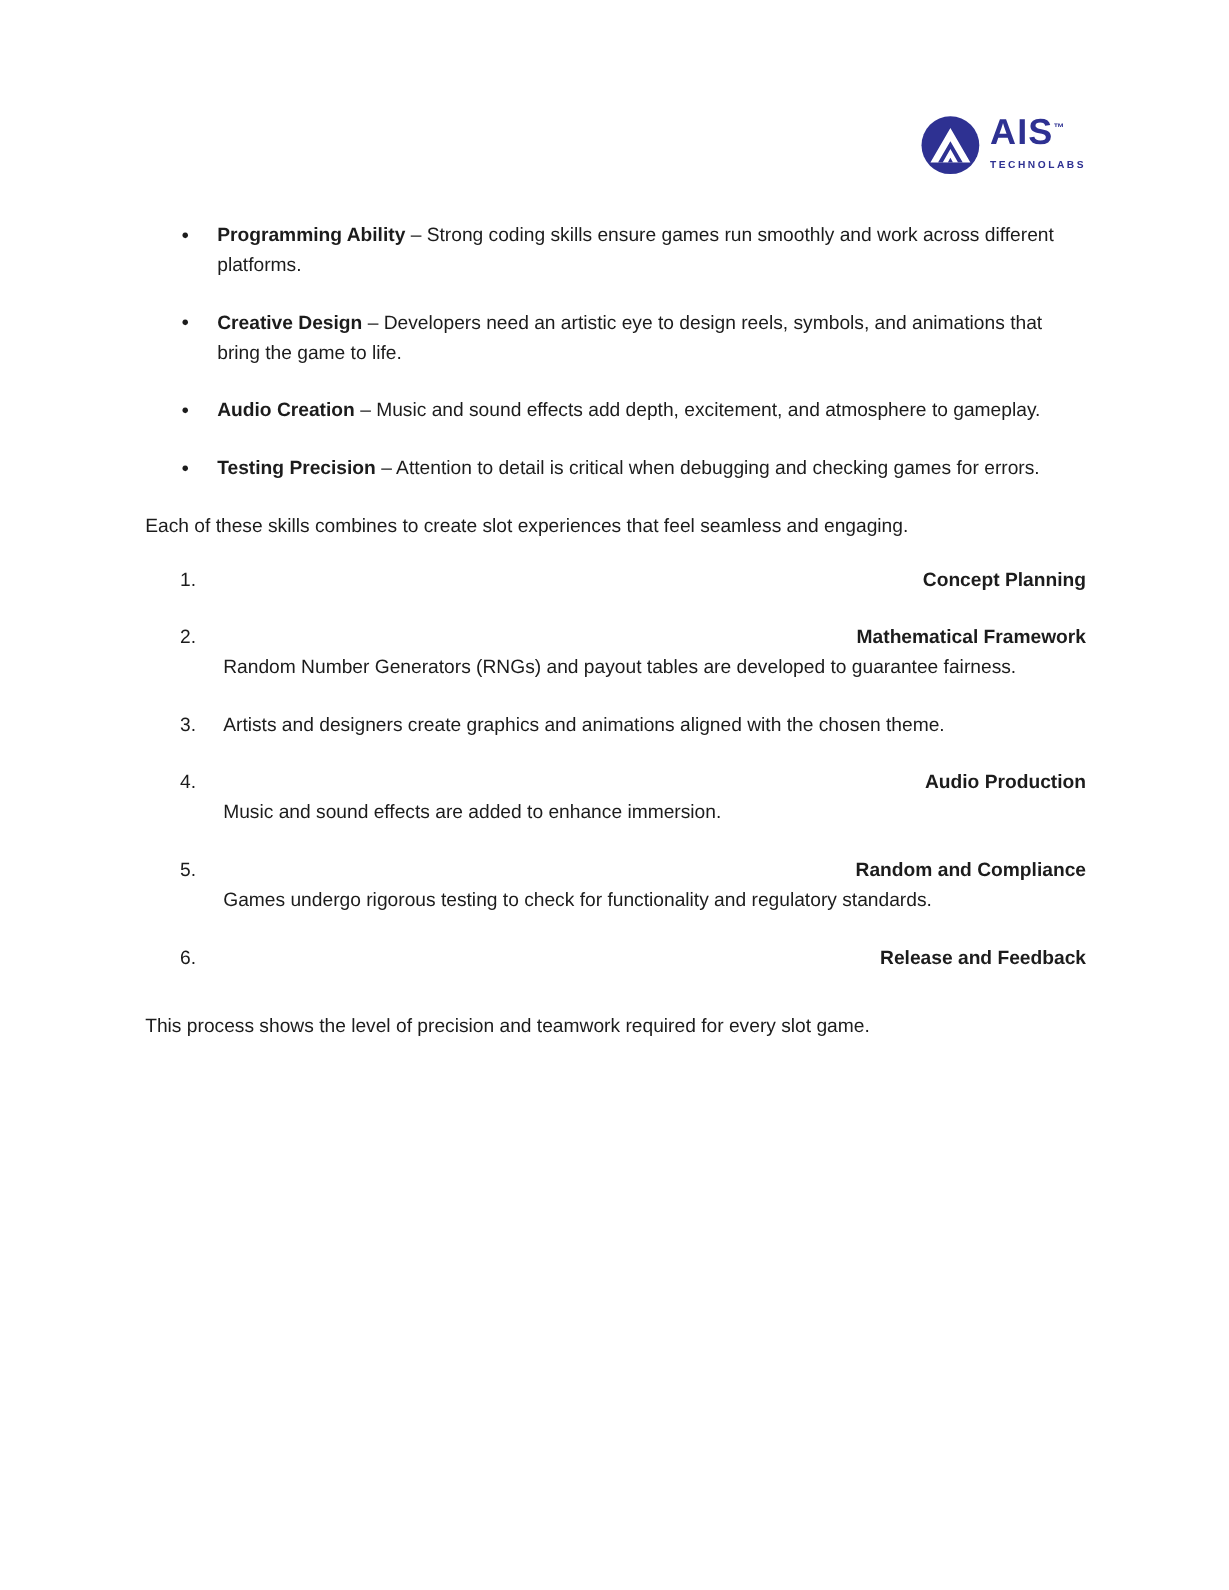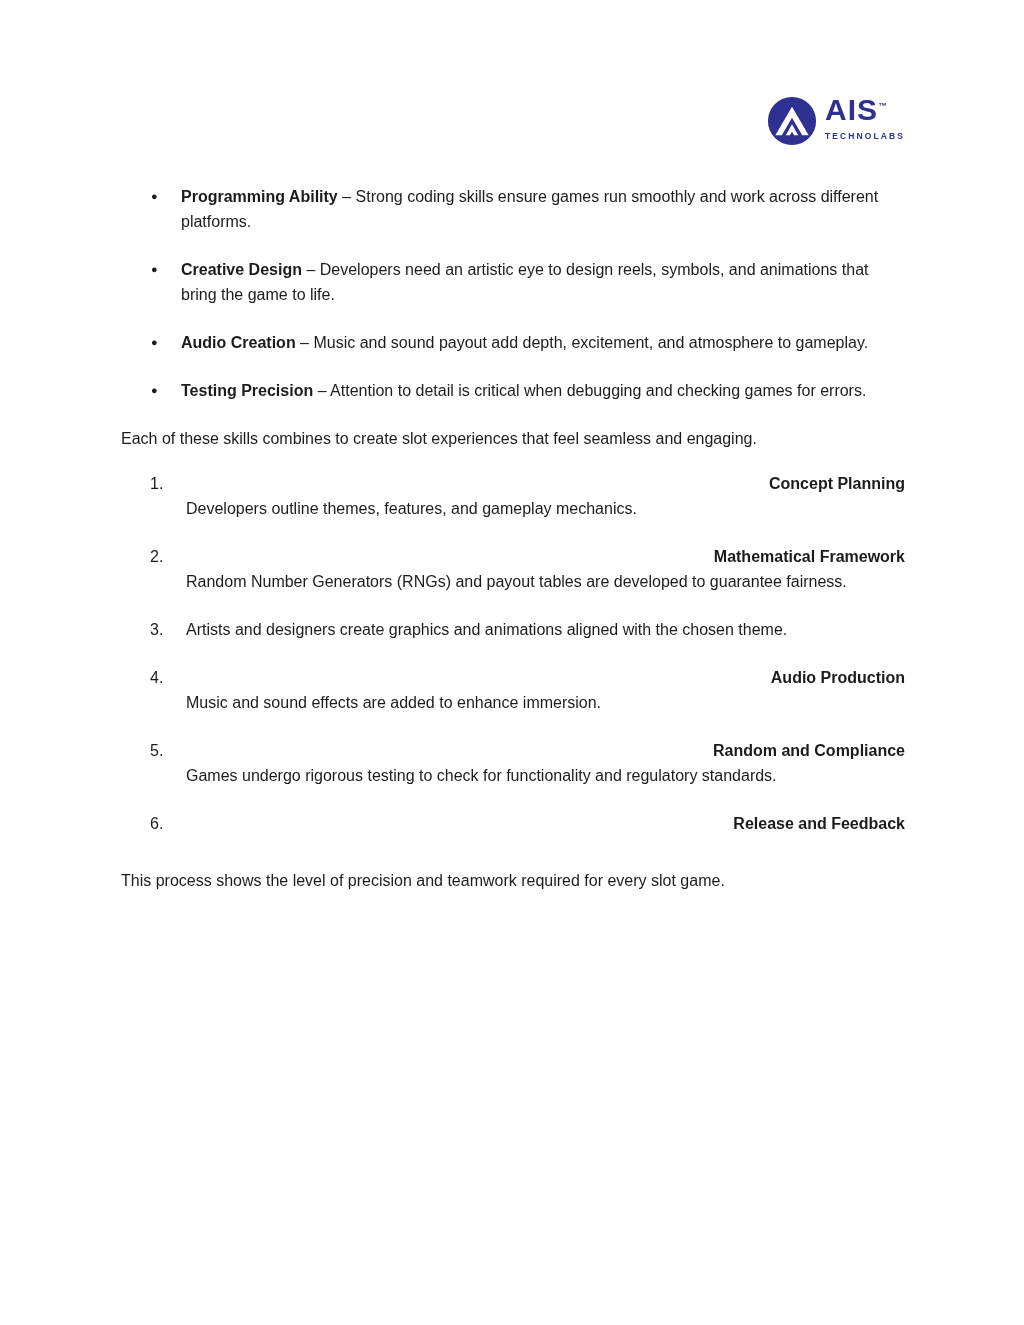--- a/index.html
+++ b/index.html
@@ -119,36 +119,35 @@
   </div>
 
   <ul class="bullets">
     <li>
       <span class="bullet-glyph">●</span><span class="b">Programming Ability</span><span> – </span><span>Strong coding skills ensure games run smoothly and work across different platforms.</span>
     </li>
     <li>
       <span class="bullet-glyph">●</span><span class="b">Creative Design</span><span> – </span><span>Developers need an artistic eye to design reels, symbols, and animations that bring the game to life.</span>
     </li>
     <li>
-      <span class="bullet-glyph">●</span><span class="b">Audio Creation</span><span> – </span><span>Music and sound payout add depth, excitement, and atmosphere to gameplay.</span>
+      <span class="bullet-glyph">●</span><span class="b">Audio Creation</span><span> – </span><span>Music and sound effects add depth, excitement, and atmosphere to gameplay.</span>
     </li>
     <li>
       <span class="bullet-glyph">●</span><span class="b">Testing Precision</span><span> – </span><span>Attention to detail is critical when debugging and checking games for errors.</span>
     </li>
   </ul>
 
   <p class="summary">Each of these skills combines to create slot experiences that feel seamless and engaging.</p>
 
 
 
   <ol class="steps">
     <li>
       <span class="num">1.</span>
       <div class="step-title">Concept Planning</div>
-      <div class="step-desc">Developers outline themes, features, and gameplay mechanics.</div>
     </li>
     <li>
       <span class="num">2.</span>
       <div class="step-title">Mathematical Framework</div>
       <div class="step-desc">Random Number Generators (RNGs) and payout tables are developed to guarantee fairness.</div>
     </li>
     <li>
       <span class="num">3.</span>
       <div class="step-desc">Artists and designers create graphics and animations aligned with the chosen theme.</div>
     </li>

